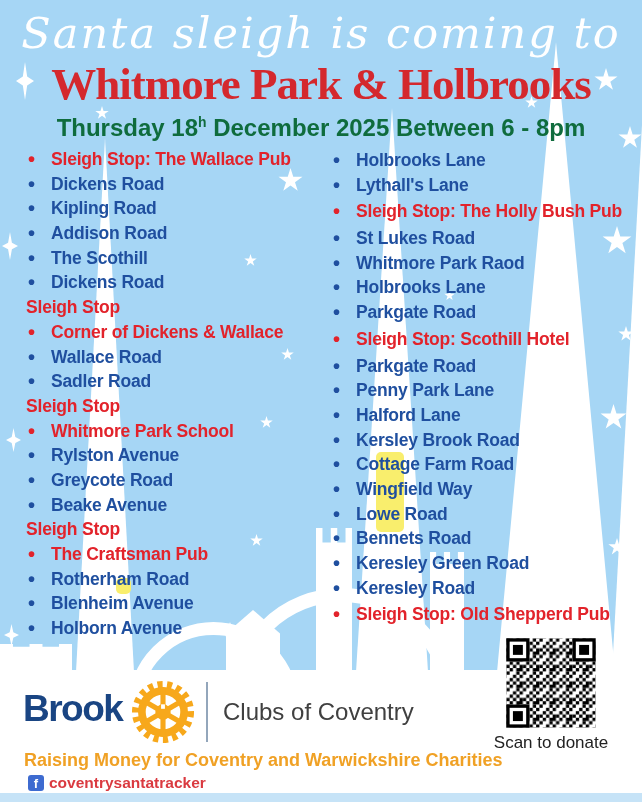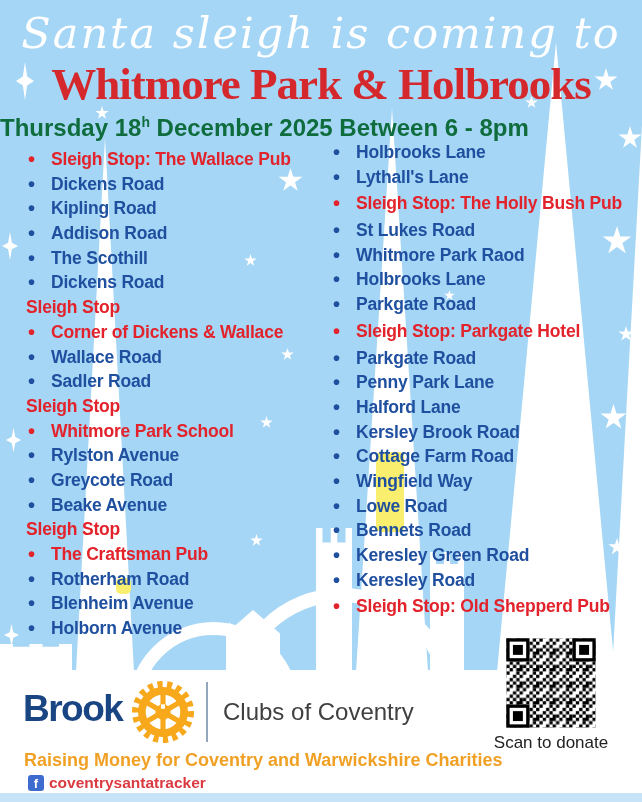--- a/index.html
+++ b/index.html
@@ -15,28 +15,28 @@
   .arch{position:absolute;z-index:1;border-radius:50%;background:transparent;}
   .tower{position:absolute;z-index:1;background:#fff;clip-path:polygon(0 0,18% 0,18% 10%,41% 10%,41% 0,59% 0,59% 10%,82% 10%,82% 0,100% 0,100% 100%,0 100%);}
   .house{position:absolute;z-index:1;background:#fff;clip-path:polygon(50% 0,100% 38%,100% 100%,0 100%,0 38%);}
   .glow{position:absolute;z-index:1;background:#f9ee6d;border-radius:5px;}
 
   
   .script-title{position:absolute;z-index:3;top:8px;left:0;width:100%;text-align:center;
     font-family:"DejaVu Serif", serif;font-style:italic;font-weight:400;font-size:43px;color:#ffffff;letter-spacing:2px;}
   .main-title{position:absolute;z-index:3;top:58px;left:0;width:100%;text-align:center;
     font-family:"Liberation Serif", serif;font-weight:bold;font-size:45px;color:#d4282d;letter-spacing:-1px;}
-  .date-line{position:absolute;z-index:3;top:114px;left:0;width:100%;
+  .date-line{position:absolute;z-index:3;top:114px;left:0;width:100%;text-align:center;
     font-weight:bold;font-size:24px;color:#0f6c3d;}
   .date-line sup{font-size:0.58em;vertical-align:super;}
 
   
   .col{position:absolute;z-index:3;}
   .col-left{left:24px;top:147px;}
-  .col-right{left:329px;top:140px;}
+  .col-right{left:329px;top:148px;}
   .row{position:relative;height:24.7px;line-height:24.7px;padding-left:27px;
     font-weight:bold;font-size:17.5px;letter-spacing:-0.2px;white-space:nowrap;}
   .row[data-type="road"]{color:#1f4f9f;}
   .row[data-type="stop"],.row[data-type="heading"]{color:#e2232b;}
   .row[data-type="road"]::before,.row[data-type="stop"]::before{content:"\2022";position:absolute;left:4px;top:0;font-size:20px;}
   .row[data-type="heading"]{padding-left:2px;}
   .col-right .row[data-type="stop"]{margin:2px 0;}
 
   
   .panel{position:absolute;z-index:2;left:0;top:670px;width:642px;height:124px;background:#ffffff;}
@@ -126,21 +126,21 @@
   </div>
 
   <div class="col col-right">
     <div class="row" data-type="road">Holbrooks Lane</div>
     <div class="row" data-type="road">Lythall's Lane</div>
     <div class="row" data-type="stop">Sleigh Stop: The Holly Bush Pub</div>
     <div class="row" data-type="road">St Lukes Road</div>
     <div class="row" data-type="road">Whitmore Park Raod</div>
     <div class="row" data-type="road">Holbrooks Lane</div>
     <div class="row" data-type="road">Parkgate Road</div>
-    <div class="row" data-type="stop">Sleigh Stop: Parkgate Hotel</div>
+    <div class="row" data-type="stop">Sleigh Stop: Scothill Hotel</div>
     <div class="row" data-type="road">Parkgate Road</div>
     <div class="row" data-type="road">Penny Park Lane</div>
     <div class="row" data-type="road">Halford Lane</div>
     <div class="row" data-type="road">Kersley Brook Road</div>
     <div class="row" data-type="road">Cottage Farm Road</div>
     <div class="row" data-type="road">Wingfield Way</div>
     <div class="row" data-type="road">Lowe Road</div>
     <div class="row" data-type="road">Bennets Road</div>
     <div class="row" data-type="road">Keresley Green Road</div>
     <div class="row" data-type="road">Keresley Road</div>

